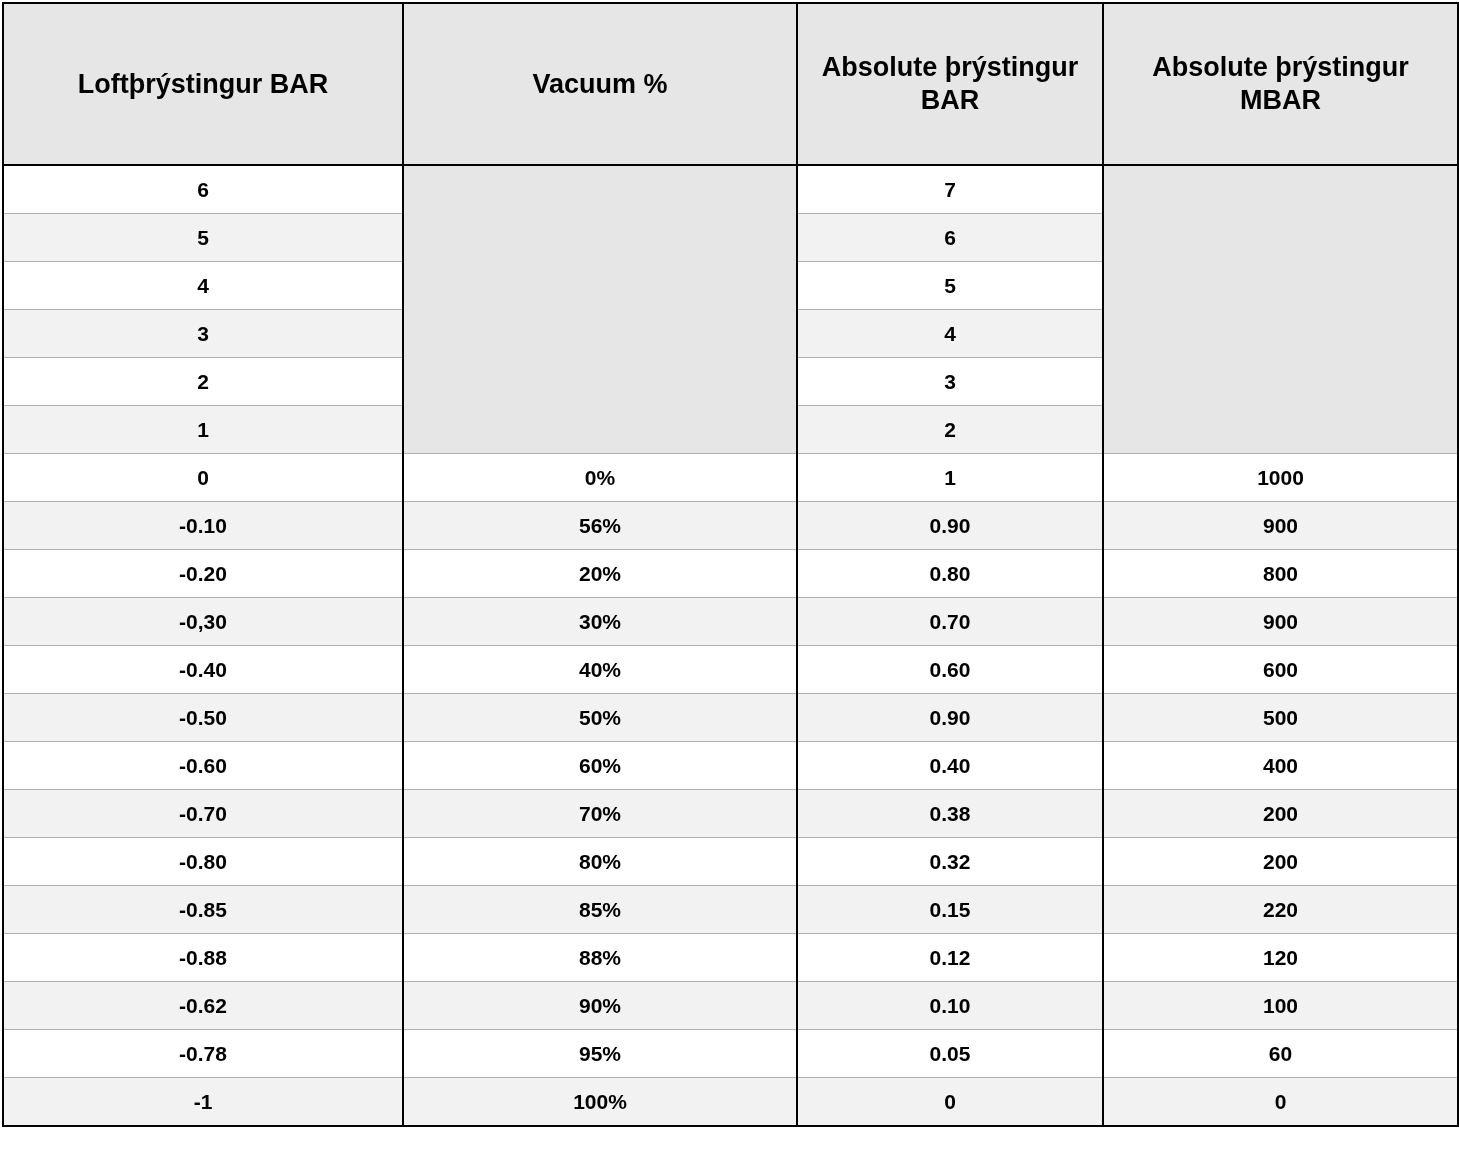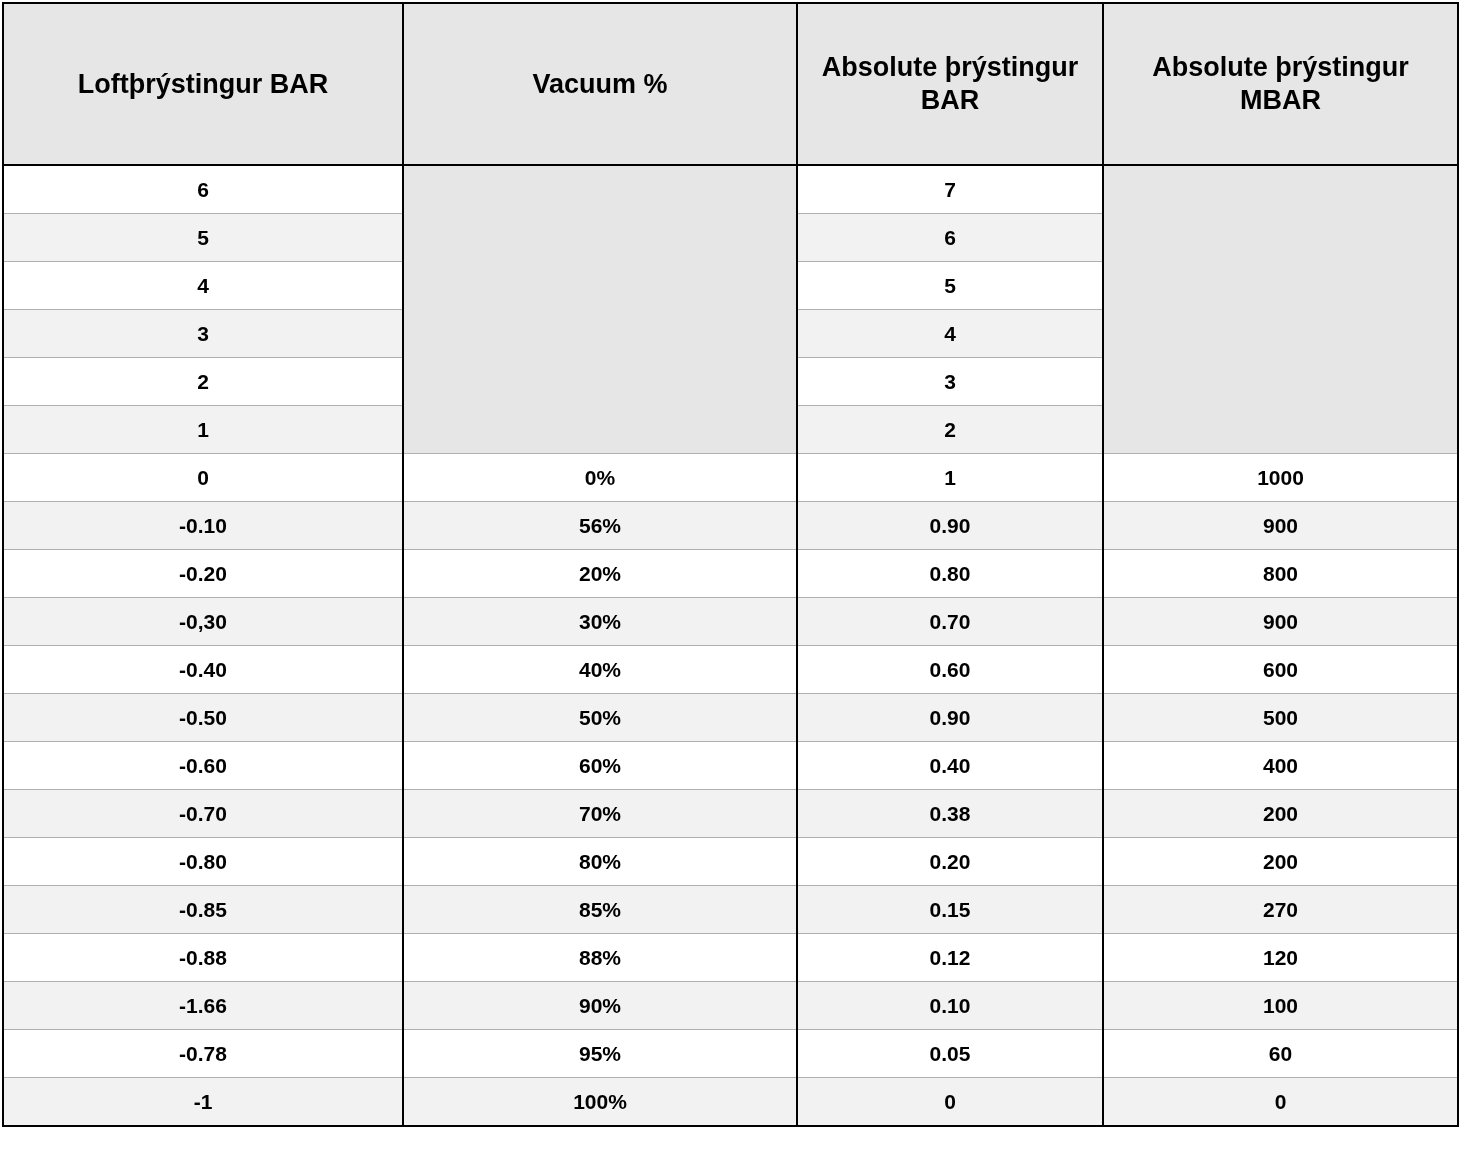--- a/index.html
+++ b/index.html
@@ -158,37 +158,37 @@
         </tr>
         <tr class="even">
           <td>-0.70</td>
           <td>70%</td>
           <td>0.38</td>
           <td>200</td>
         </tr>
         <tr class="odd">
           <td>-0.80</td>
           <td>80%</td>
-          <td>0.20</td>
+          <td>0.32</td>
           <td>200</td>
         </tr>
         <tr class="even">
           <td>-0.85</td>
           <td>85%</td>
           <td>0.15</td>
-          <td>270</td>
+          <td>220</td>
         </tr>
         <tr class="odd">
           <td>-0.88</td>
           <td>88%</td>
           <td>0.12</td>
           <td>120</td>
         </tr>
         <tr class="even">
-          <td>-1.66</td>
+          <td>-0.62</td>
           <td>90%</td>
           <td>0.10</td>
           <td>100</td>
         </tr>
         <tr class="odd">
           <td>-0.78</td>
           <td>95%</td>
           <td>0.05</td>
           <td>60</td>
         </tr>

